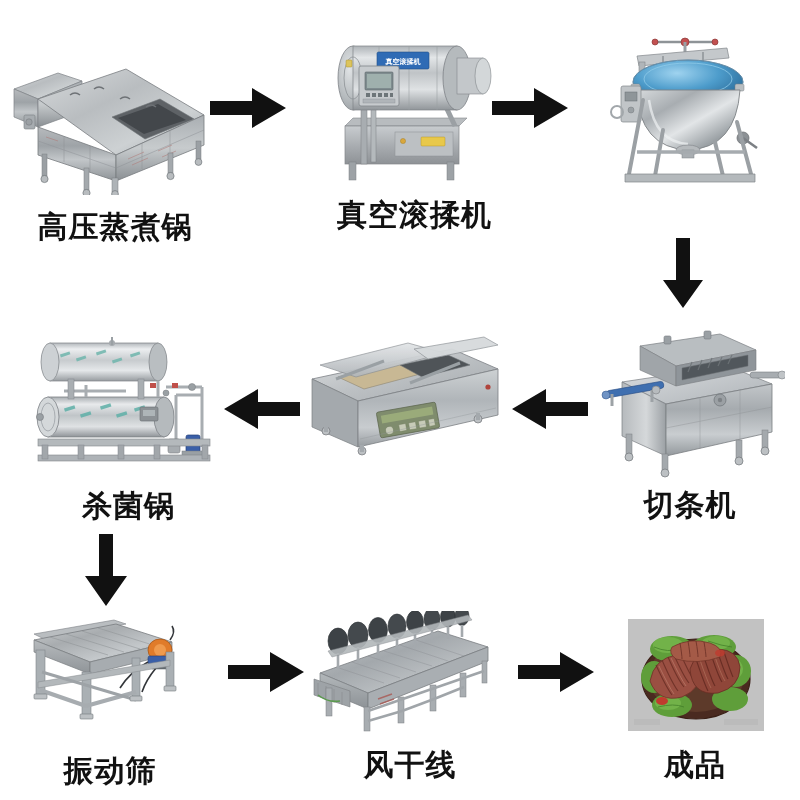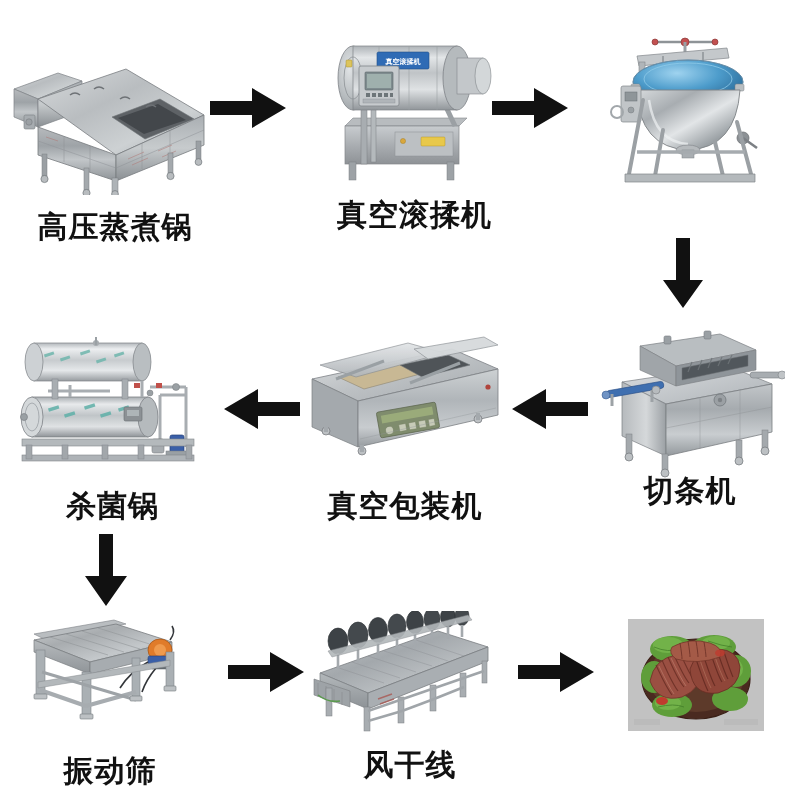--- a/index.html
+++ b/index.html
@@ -266,21 +266,21 @@
     </svg>
   </div>
 </div>
 
 <div class="arrow" style="left:655px;top:238px;width:56px;height:72px;">
   <svg width="56" height="72" viewBox="0 0 56 72">
     <polygon points="21,0 35,0 35,42 48,42 28,70 8,42 21,42" fill="#111111"></polygon>
   </svg>
 </div>
 
-<div class="stage" style="left:0px;top:325px;width:225px;height:215px;">
+<div class="stage" style="left:16px;top:325px;width:225px;height:215px;">
   <div class="photo" style="left:10px;top:10px;width:200px;height:140px;">
     <svg width="200" height="140" viewBox="0 0 200 140">
       <defs>
         <linearGradient id="st-tank" x1="0" y1="0" x2="0" y2="1">
           <stop offset="0" stop-color="#b3b8bc"></stop>
             <stop offset=".16" stop-color="#eceef0"></stop>
           <stop offset=".45" stop-color="#c7cbce"></stop>
             <stop offset=".72" stop-color="#e5e8ea"></stop>
           <stop offset="1" stop-color="#979ca0"></stop>
         </linearGradient>
@@ -428,21 +428,20 @@
       <circle cx="186" cy="52" r="2.6" fill="#b0443c"></circle>
 
       <circle cx="24" cy="96" r="4" fill="#bcc0c3" stroke="#72767a" stroke-width=".7"></circle>
       <circle cx="60" cy="116" r="4" fill="#bcc0c3" stroke="#72767a" stroke-width=".7"></circle>
       <circle cx="176" cy="84" r="4" fill="#bcc0c3" stroke="#72767a" stroke-width=".7"></circle>
       <rect x="22" y="90" width="4" height="7" fill="#a4a9ad"></rect>
       <rect x="58" y="110" width="4" height="7" fill="#a4a9ad"></rect>
       <rect x="174" y="78" width="4" height="7" fill="#a4a9ad"></rect>
     </svg>
   </div>
-  <div class="caption" style="left:0px;top:166px;width:230px;">真空包装机</div>
 </div>
 
 <div class="arrow" style="left:510px;top:385px;width:78px;height:48px;">
   <svg width="78" height="48" viewBox="0 0 78 48">
     <polygon points="78,17 36,17 36,4 2,24 36,44 36,31 78,31" fill="#111111"></polygon>
   </svg>
 </div>
 
 <div class="stage" style="left:580px;top:320px;width:220px;height:220px;">
   <div class="photo" style="left:20px;top:8px;width:185px;height:150px;">
@@ -517,21 +516,21 @@
         <rect x="162" y="102" width="6" height="18"></rect>
       </g>
       <g fill="#bcc0c3" stroke="#71767a" stroke-width=".7">
         <circle cx="29" cy="129" r="4"></circle>
         <circle cx="65" cy="145" r="4"></circle>
         <circle cx="139" cy="133" r="4"></circle>
         <circle cx="165" cy="123" r="4"></circle>
       </g>
     </svg>
   </div>
-  <div class="caption" style="left:0px;top:156px;width:220px;">切条机</div>
+  <div class="caption" style="left:0px;top:170px;width:220px;">切条机</div>
 </div>
 
 <div class="arrow" style="left:78px;top:534px;width:56px;height:74px;">
   <svg width="56" height="74" viewBox="0 0 56 74">
     <polygon points="21,0 35,0 35,42 49,42 28,72 7,42 21,42" fill="#111111"></polygon>
   </svg>
 </div>
 
 <div class="stage" style="left:0px;top:605px;width:220px;height:195px;">
   <div class="photo" style="left:20px;top:5px;width:180px;height:125px;">
@@ -768,13 +767,14 @@
         </g>
       </g>
 
       <ellipse cx="34" cy="82" rx="6" ry="4" fill="#bf3b2e"></ellipse>
       <ellipse cx="92" cy="34" rx="5" ry="3.5" fill="#bf3b2e" opacity=".8"></ellipse>
 
       <rect x="6" y="100" width="26" height="6" fill="#b5b5b5" opacity=".6"></rect>
       <rect x="96" y="100" width="34" height="6" fill="#b5b5b5" opacity=".6"></rect>
     </svg>
   </div>
+  <div class="caption" style="left:0px;top:145px;width:210px;">成品</div>
 </div>
 
 </body></html>

